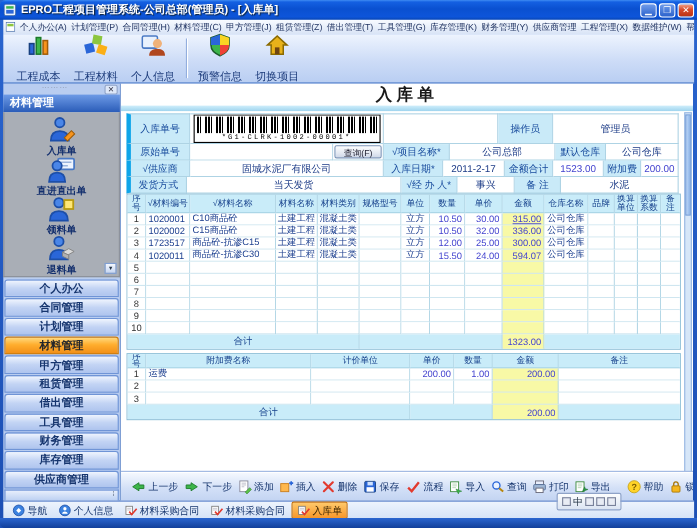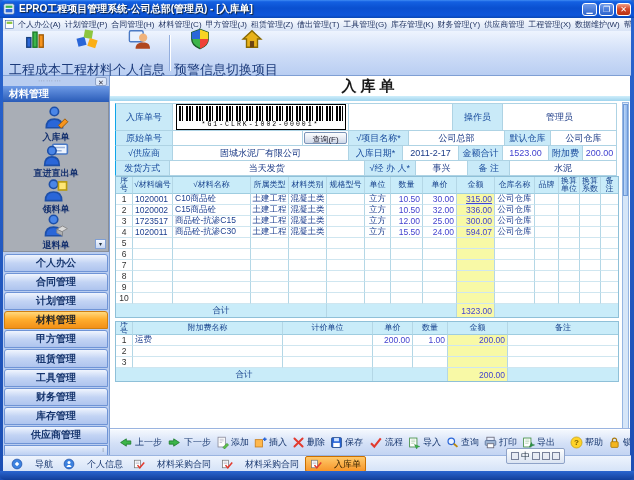--- a/index.html
+++ b/index.html
@@ -23,21 +23,21 @@
   .menubar{position:absolute;left:3px;right:3px;top:18px;height:13px;
     background:linear-gradient(180deg,#f8fbff,#d9e4f6);display:flex;align-items:center;
     font-size:8px;color:#1c2f5e;white-space:nowrap;overflow:hidden;}
   .menu-item{padding:0 2px;flex:none;}
   .menuicon{width:9px;height:9px;margin:0 2px;flex:none;}
   
   .toolbar{position:absolute;left:3px;right:3px;top:31px;height:45px;
     background:linear-gradient(180deg,#eef4fe,#cddcf7 55%,#b9cef2);
     border-bottom:1px solid #7f9fd4;display:flex;align-items:center;padding-left:6px;box-sizing:border-box;}
   .tbtn{width:52px;height:40px;display:flex;flex-direction:column;align-items:center;justify-content:center;}
-  .tbtn .lbl{font-size:13px;color:#1b3a7a;margin-top:11px;white-space:nowrap;}
+  .tbtn .lbl{font-size:10px;color:#1b3a7a;margin-top:11px;white-space:nowrap;}
   .tsep{width:1px;height:36px;background:#93aede;margin:0 4px;box-shadow:1px 0 0 #fff;}
   
   .sidebar{position:absolute;left:3px;top:76px;width:107px;bottom:25px;
     background:#b9cdf0;display:flex;flex-direction:column;box-sizing:border-box;border-right:1px solid #7f9fd4;}
   .sb-top{height:10px;display:flex;align-items:center;padding:0 2px;}
   .sb-dots{flex:1;text-align:center;color:#8a93a8;font-size:7px;letter-spacing:1px;line-height:8px;}
   .sb-x{width:12px;height:9px;font-size:7px;line-height:9px;text-align:center;color:#334;
     border:1px solid #8fa3c8;background:#dde7f8;border-radius:2px;box-sizing:border-box;}
   .sb-header{height:16px;background:linear-gradient(180deg,#6d9ae6,#2a5cb8);
     color:#fff;font-weight:bold;font-size:10px;line-height:16px;padding-left:6px;}
@@ -56,21 +56,21 @@
     background:linear-gradient(180deg,#e8effc,#bcd0f2);text-align:right;color:#345;font-size:6px;line-height:8px;padding-right:3px;}
   
   .main{position:absolute;left:110px;right:4px;top:76px;bottom:25px;background:#fff;overflow:hidden;}
   .form-title{position:absolute;top:1px;left:0;right:0;height:19px;text-align:center;
     font-size:15px;font-weight:bold;color:#1a1a1a;letter-spacing:4px;}
   .blueband{position:absolute;top:20px;left:0;right:0;height:5px;background:linear-gradient(180deg,#cfeefb,#9fd4ee);}
   .fh{position:absolute;top:27px;left:5px;width:502px;}
   .fr{display:flex;}
   .c{box-sizing:border-box;border-right:1px solid #aed3e4;border-bottom:1px solid #aed3e4;
      font-size:9px;display:flex;align-items:center;padding:0 2px;overflow:hidden;white-space:nowrap;}
-  .fr .c:first-child{border-left:1px solid #0ea5e9;}
+  .fr .c:first-child{border-left:4px solid #0ea5e9;}
   .r1 .c{height:28px;border-top:1px solid #aed3e4;}
   .r2 .c,.r3 .c,.r4 .c{height:15px;}
   .lab{background:#c9eaf8;color:#174a9c;justify-content:center;}
   .val{background:#fff;color:#1b3a86;}
   .ctr{justify-content:center;}
   .num{color:#4343cf;justify-content:center;}
   .qbtn{margin:1px;height:12px;flex:1;font-size:8px;color:#223;
     background:linear-gradient(180deg,#fdfefe,#e4e9f2 60%,#cfd8e8);border:1px solid #7b94b8;border-radius:2px;}
   .cellinput{border:none;outline:none;width:100%;height:12px;font-size:9px;background:#fff;}
   .bc-box{border:1px solid #000;background:#fff;width:168px;height:24px;margin:0 auto;
@@ -99,21 +99,21 @@
   .grip{width:3px;height:18px;margin-right:3px;
     background:repeating-linear-gradient(180deg,#8ea8d0 0,#8ea8d0 2px,transparent 2px,transparent 4px);}
   .abtn{display:flex;align-items:center;height:20px;padding:0 2px;margin-right:1px;}
   .abtn .lbl{font-size:9px;color:#17366e;margin-left:2px;white-space:nowrap;}
   .abtn.gap{margin-left:10px;}
   
   .statusbar{position:absolute;left:3px;right:3px;top:455px;height:16px;
     background:linear-gradient(180deg,#eef4fd,#d4e2f7);border-top:1px solid #9ab4e0;
     display:flex;align-items:center;padding-left:4px;}
   .sitem{display:flex;align-items:center;height:14px;padding:0 4px;margin-right:2px;font-size:9px;color:#17366e;}
-  .sitem .lbl{margin-left:12px;white-space:nowrap;}
+  .sitem .lbl{margin-left:2px;white-space:nowrap;}
   .sitem.active{background:linear-gradient(180deg,#ffc96a,#f7962a);border:1px solid #c96f00;border-radius:2px;color:#3a2400;}
   .imebar{position:absolute;right:66px;top:-8px;height:14px;display:flex;align-items:center;gap:2px;
     background:linear-gradient(180deg,#fdfefe,#dbe4f2);border:1px solid #8fa3c8;border-radius:2px;padding:0 4px;font-size:9px;color:#234;}
   .imesq{width:8px;height:8px;border:1px solid #78819a;background:#e8ecf4;box-sizing:border-box;}
   .bottomedge{position:absolute;left:0;right:0;bottom:0;height:9px;
     background:linear-gradient(180deg,#2a65cf,#123f9a);border-radius:0 0 5px 5px;}
   .vscroll{position:absolute;right:1px;top:26px;height:328px;width:7px;
     background:#d6e6f8;border:1px solid #96b6e2;box-sizing:border-box;}
   .vthumb{position:absolute;left:0;right:0;top:1px;height:90px;background:linear-gradient(90deg,#bcd6f6,#8fb6ec);border:1px solid #6f9ad8;}
   .ic svg{display:block;}
@@ -265,20 +265,21 @@
       </div>
       <div class="sb-mini">▾</div>
     </div>
   <div class="sb-panels" id="sbPanels">
       <div class="sb-panel">个人办公</div>
       <div class="sb-panel">合同管理</div>
       <div class="sb-panel">计划管理</div>
       <div class="sb-panel active">材料管理</div>
       <div class="sb-panel">甲方管理</div>
       <div class="sb-panel">租赁管理</div>
+      <div class="sb-panel">借出管理</div>
       <div class="sb-panel">工具管理</div>
       <div class="sb-panel">财务管理</div>
       <div class="sb-panel">库存管理</div>
       <div class="sb-panel">供应商管理</div>
     </div>
   <div class="sb-handle">⁞</div>
 </div>
 
 <div class="main">
   <div class="form-title">入库单</div>
@@ -328,21 +329,21 @@
       <div class="c lab" style="width:44px">备 注</div>
       <div class="c val ctr" style="width:114px">水泥</div>
     </div>
   </div>
 
   <div class="gtable" id="matTable" style="top:100px">
       <div class="trow">
         <div class="gc hc" style="width: 17px; height: 17px;">序号</div>
         <div class="gc hc" style="width: 40px; height: 17px;">√材料编号</div>
         <div class="gc hc" style="width: 78px; height: 17px;">√材料名称</div>
-        <div class="gc hc" style="width: 38px; height: 17px;">所属类型</div>
+        <div class="gc hc" style="width: 38px; height: 17px;">材料名称</div>
         <div class="gc hc" style="width: 38px; height: 17px;">材料类别</div>
         <div class="gc hc" style="width: 38px; height: 17px;">规格型号</div>
         <div class="gc hc" style="width: 26px; height: 17px;">单位</div>
         <div class="gc hc" style="width: 32px; height: 17px;">数量</div>
         <div class="gc hc" style="width: 34px; height: 17px;">单价</div>
         <div class="gc hc" style="width: 38px; height: 17px;">金额</div>
         <div class="gc hc" style="width: 40px; height: 17px;">仓库名称</div>
         <div class="gc hc" style="width: 24px; height: 17px;">品牌</div>
         <div class="gc hc" style="width: 21px; height: 17px;">换算单位</div>
         <div class="gc hc" style="width: 21px; height: 17px;">换算系数</div>

